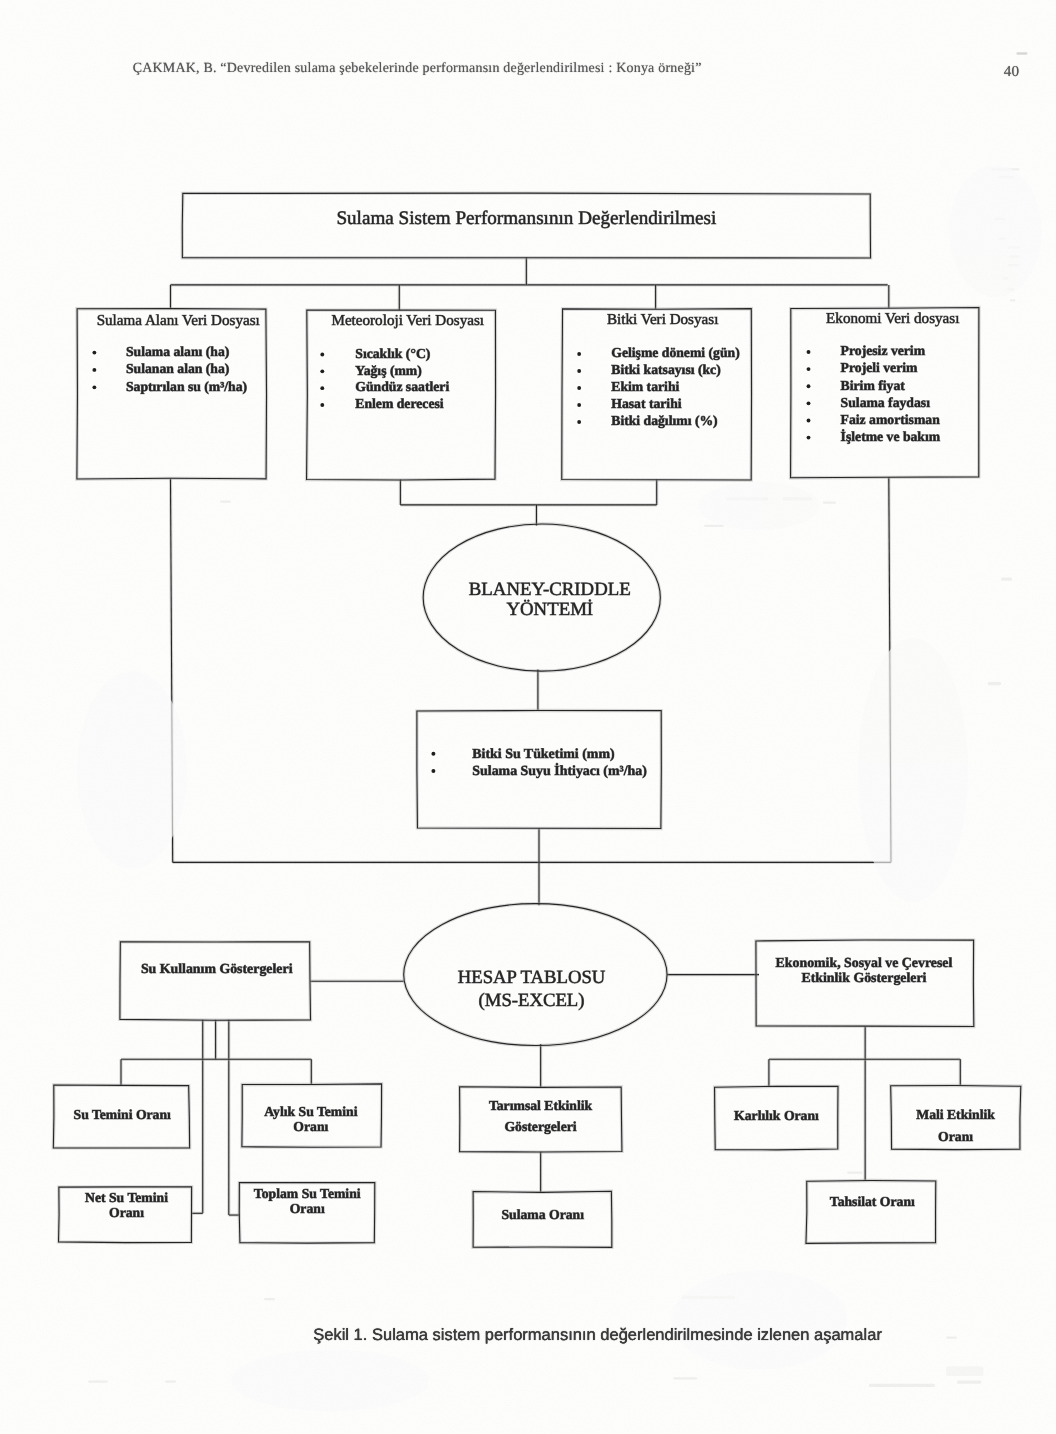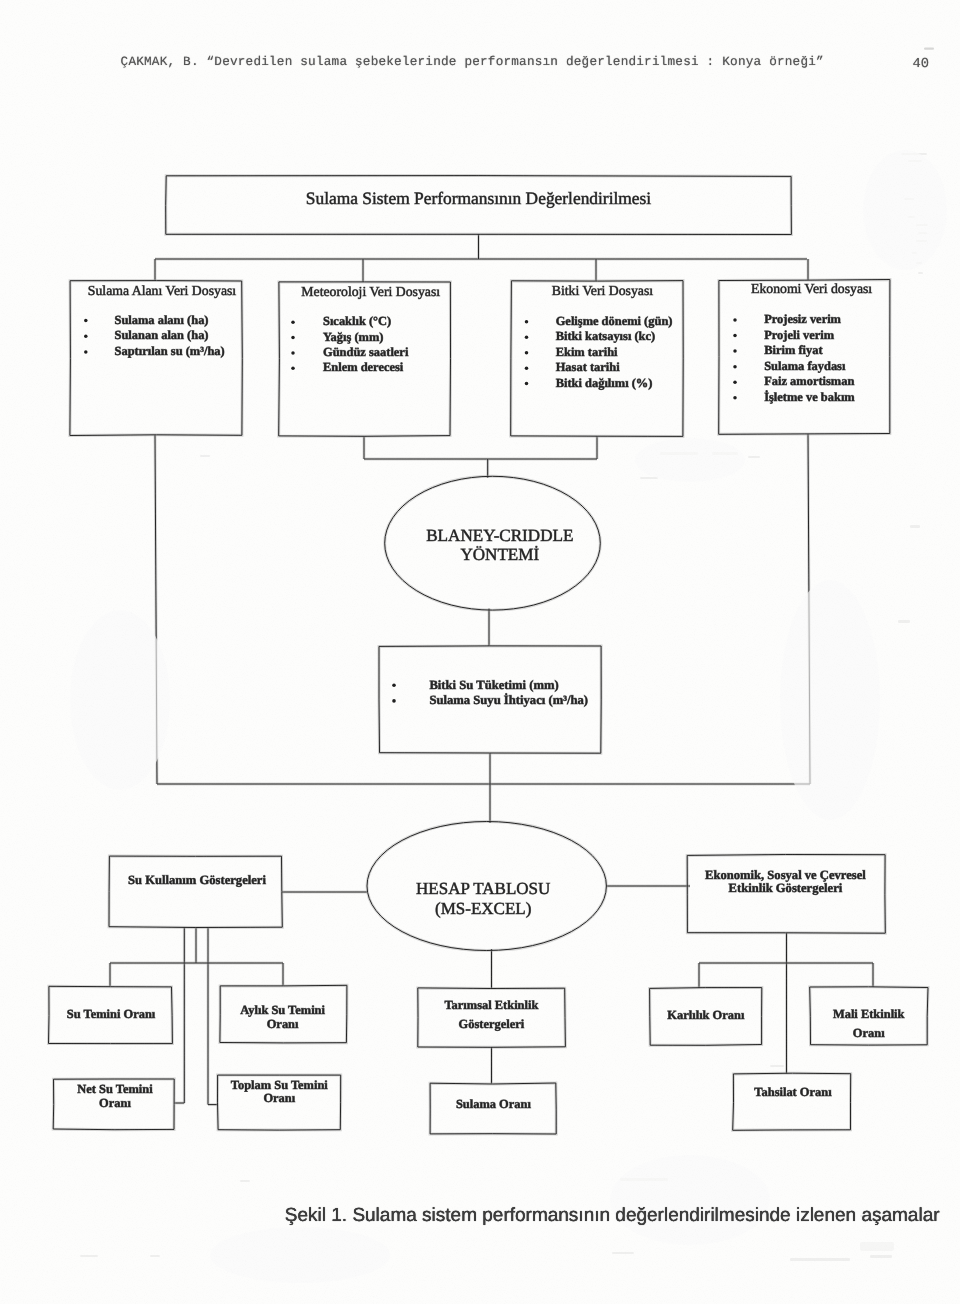--- a/index.html
+++ b/index.html
@@ -2,24 +2,24 @@
 <html><head>
 <meta charset="utf-8">
 <style>
   html,body{margin:0;padding:0;}
   body{width:960px;height:1304px;background:#fdfdfc;position:relative;overflow:hidden;-webkit-font-smoothing:antialiased;text-rendering:geometricPrecision;
        font-family:"Liberation Serif",serif;color:#1a1a1a;}
   .page{position:absolute;inset:0;}
   #grain{position:absolute;left:0;top:0;width:960px;height:1304px;pointer-events:none;opacity:.20;}
   #smudge{position:absolute;left:0;top:0;width:960px;height:1304px;pointer-events:none;}
   #diagram{position:absolute;left:0;top:0;width:960px;height:1304px;opacity:0.999;}
-  .hdr{position:absolute;font-family:Liberation Mono, monospace;color:#555;opacity:.999;text-shadow:0 0 0.9px rgba(90,90,90,.8);padding-left:20px;}
+  .hdr{position:absolute;font-family:Liberation Serif, serif;color:#555;opacity:.999;text-shadow:0 0 0.9px rgba(90,90,90,.8);padding-left:20px;}
   #runhead{left:100.6px;top:53.5px;font-size:12.70px;letter-spacing:.2px;white-space:nowrap;}
   #pageno{left:892.6px;top:57px;font-size:13.8px;}
-  #caption{position:absolute;left:284.8px;top:1205.4px;font-size:19px;font-family:"Liberation Sans",sans-serif;color:#3c3c3c;white-space:nowrap;opacity:.999;text-shadow:0 0 0.9px rgba(55,55,55,.95),0 0 0.35px rgba(55,55,55,.9);}
+  #caption{position:absolute;left:284.8px;top:1205.4px;font-size:15px;font-family:"Liberation Sans",sans-serif;color:#3c3c3c;white-space:nowrap;opacity:.999;text-shadow:0 0 0.9px rgba(55,55,55,.95),0 0 0.35px rgba(55,55,55,.9);}
   
   text{font-family:"Liberation Serif",serif;fill:#242424;}
   text.halo{stroke:#3c3c3c;stroke-width:0.85px;stroke-opacity:.55;fill:#3c3c3c;fill-opacity:.55;paint-order:stroke;}
   text.tt{font-size:17.4px;}
   text.bh{font-size:13.75px;}
   text.bold{font-weight:bold;}
   text.bi{font-size:12.45px;}
   text.el{font-size:17.1px;}
   text.el2{font-size:17.0px;}
   text.ib{font-size:12.45px;}

